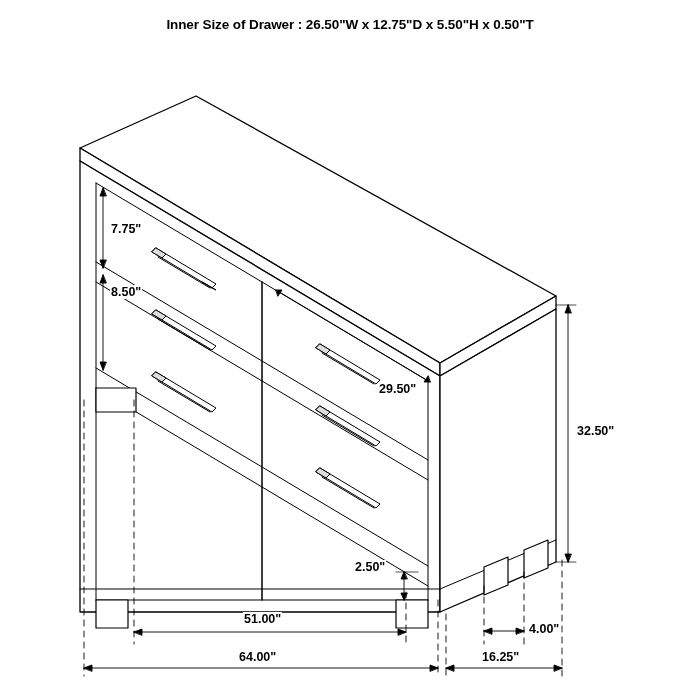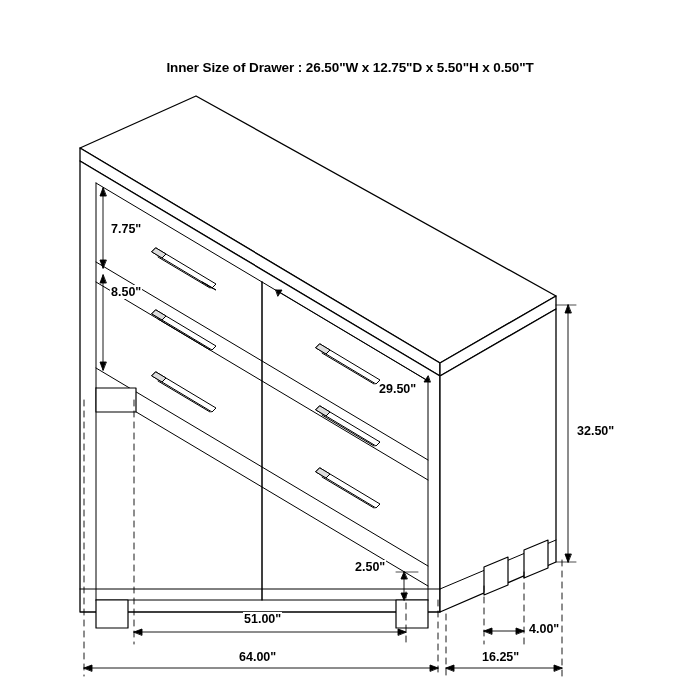--- a/index.html
+++ b/index.html
@@ -23,21 +23,20 @@
   #title {
     position: absolute;
     top: 17px;
     left: 0;
     width: 700px;
     text-align: center;
     font-size: 13.5px;
     font-weight: bold;
     letter-spacing: -0.1px;
     color: #000;
-    margin-top: 43px;
   }
   #drawing {
     position: absolute;
     top: 0;
     left: 0;
   }
   .dimlabel {
     position: absolute;
     font-size: 12.5px;
     font-weight: bold;

